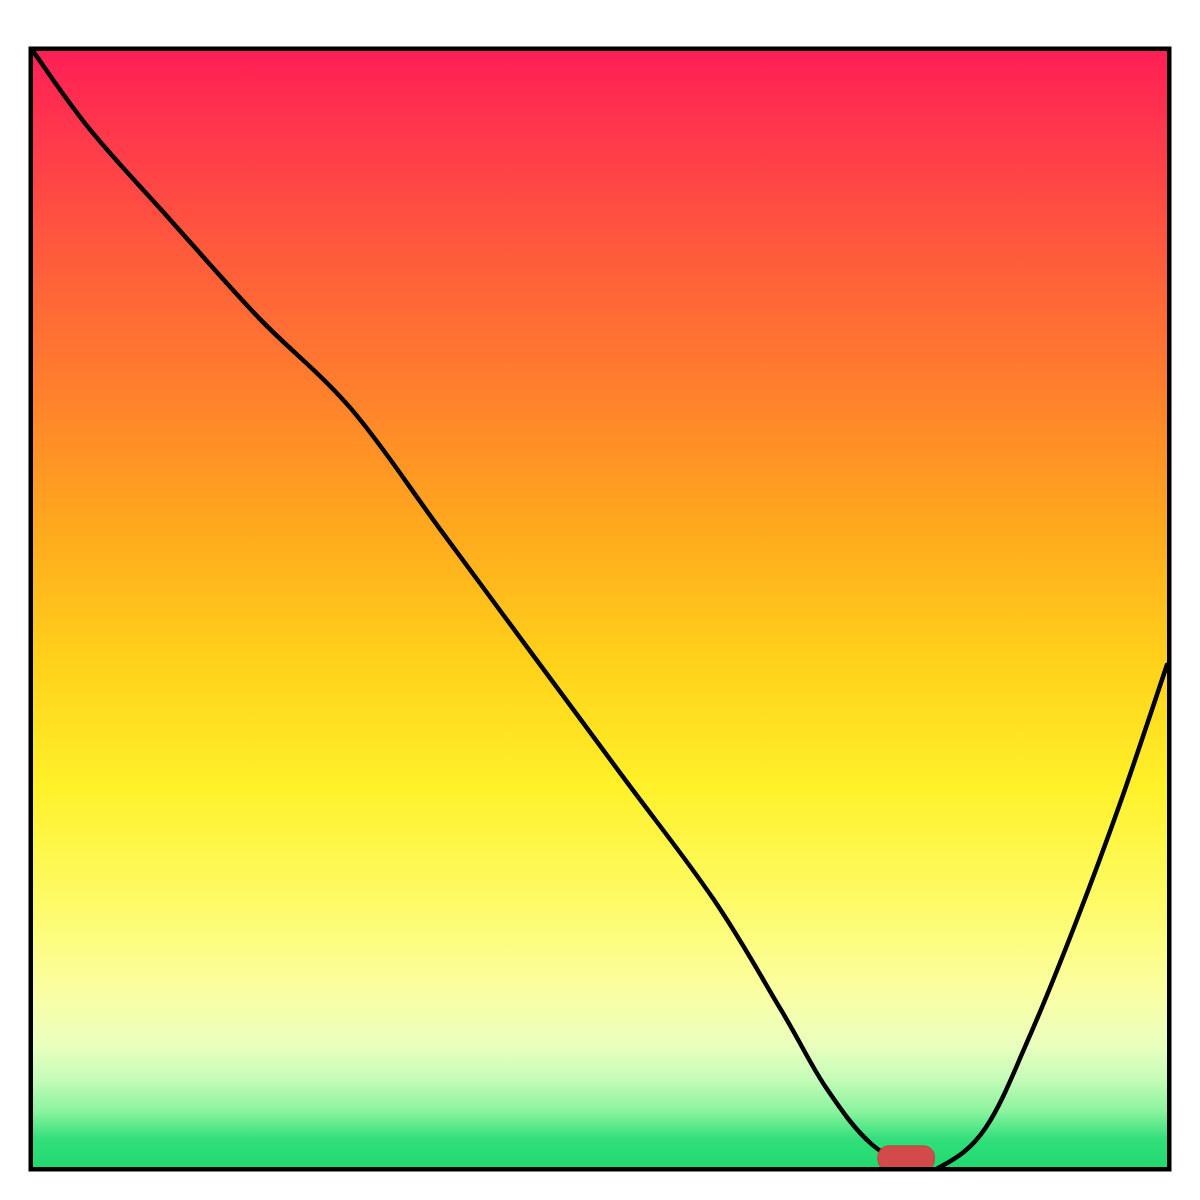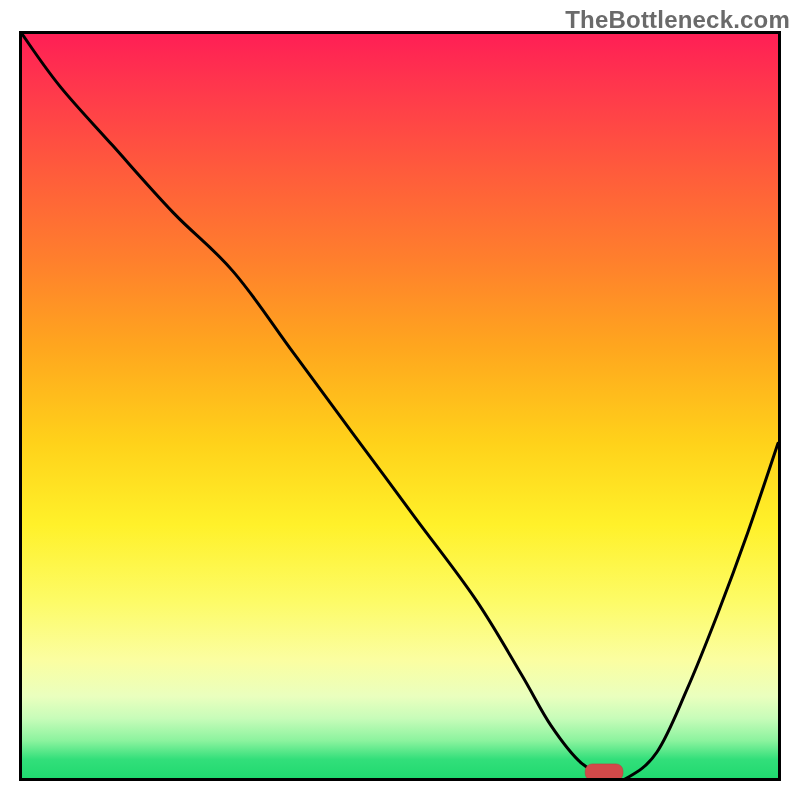--- a/index.html
+++ b/index.html
@@ -71,21 +71,20 @@
     fill: #d24a4a;
     stroke: #b93b3b;
     stroke-width: 0.5;
   }
 </style>
 </head>
 <body>
 
 <div class="container">
 
-  <div class="watermark">TheBottleneck.com</div>
 
   <div class="plot-frame">
     <div class="gradient"></div>
     <svg class="curve" viewBox="0 0 756 744" preserveAspectRatio="none">
       <path fill="none" stroke="#000" stroke-width="3" stroke-linejoin="round" stroke-linecap="round" d="M 0.0 0.0 C 6.8 9.4, 21.5 32.0, 37.8 52.1 C 54.1 72.2, 70.3 88.8, 90.7 111.6 C 111.1 134.4, 129.4 155.8, 151.2 178.6 C 173.0 201.3, 189.9 212.6, 211.7 238.1 C 233.5 263.5, 250.4 290.5, 272.2 319.9 C 293.9 349.4, 310.9 372.3, 332.6 401.8 C 354.4 431.2, 371.3 454.1, 393.1 483.6 C 414.9 513.1, 434.5 537.3, 453.6 565.4 C 472.7 593.6, 485.4 617.1, 499.0 639.8 C 512.6 662.6, 518.3 675.8, 529.2 691.9 C 540.1 708.0, 548.6 719.7, 559.4 729.1 C 570.3 738.5, 581.5 741.3, 589.7 744.0 C 597.8 746.7, 596.6 748.7, 604.8 744.0 C 613.0 739.3, 624.2 734.0, 635.0 718.0 C 645.9 701.9, 654.4 679.5, 665.3 654.7 C 676.2 629.9, 684.6 608.4, 695.5 580.3 C 706.4 552.2, 714.9 529.3, 725.8 498.5 C 736.6 467.7, 750.6 425.3, 756.0 409.2"></path>
       <rect class="marker" rx="7" ry="7" x="563.2" y="729.9" width="37.8" height="16.4"></rect>
     </svg>
   </div>
 
 </div>

